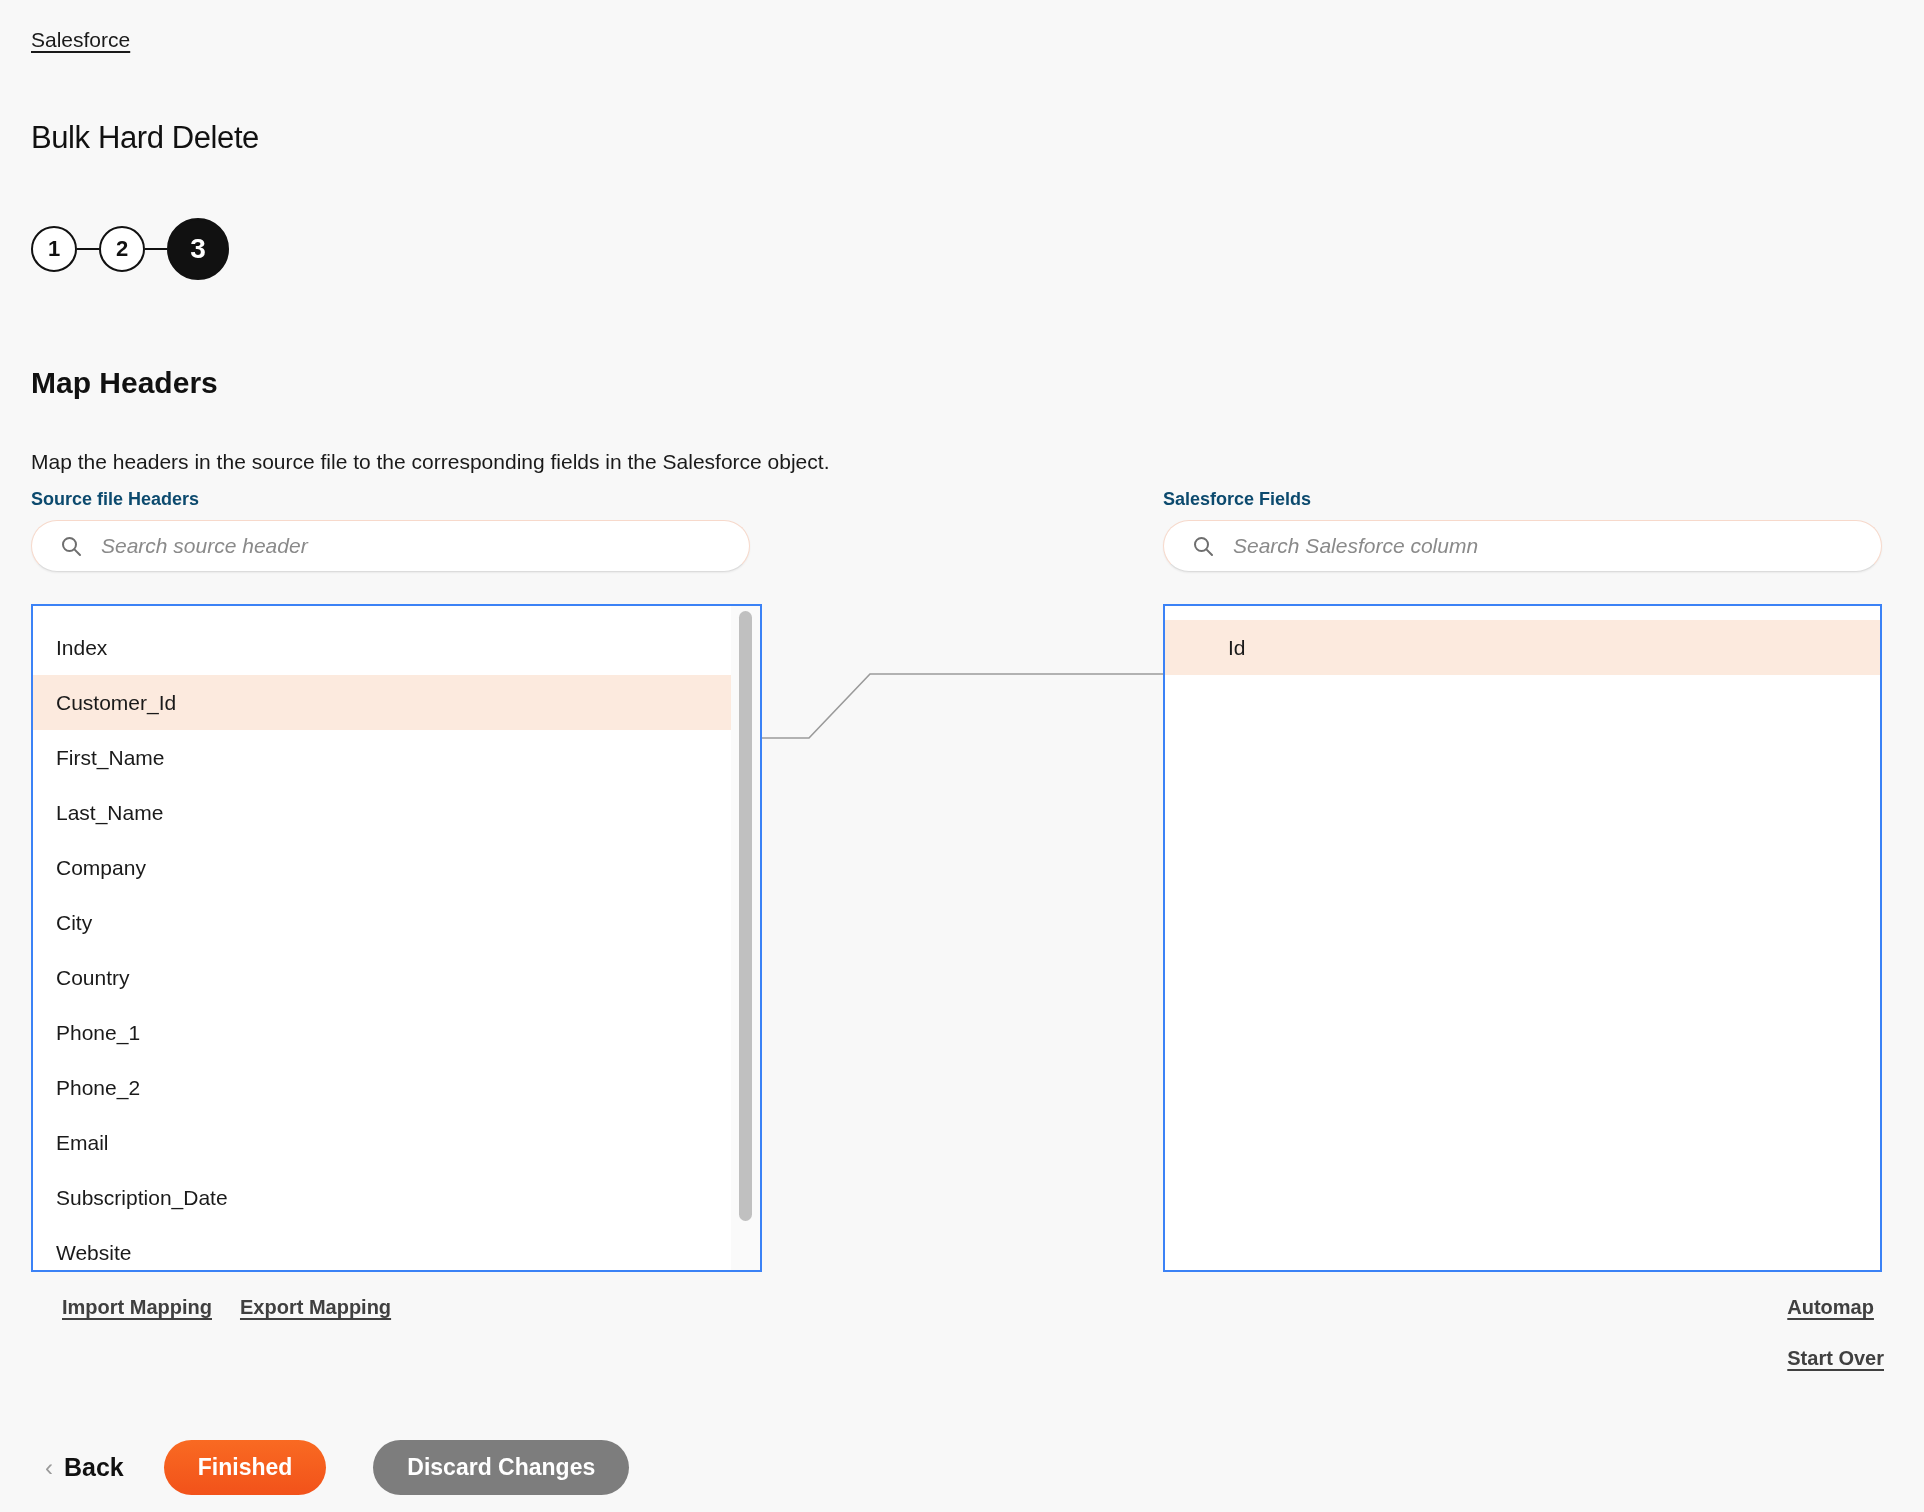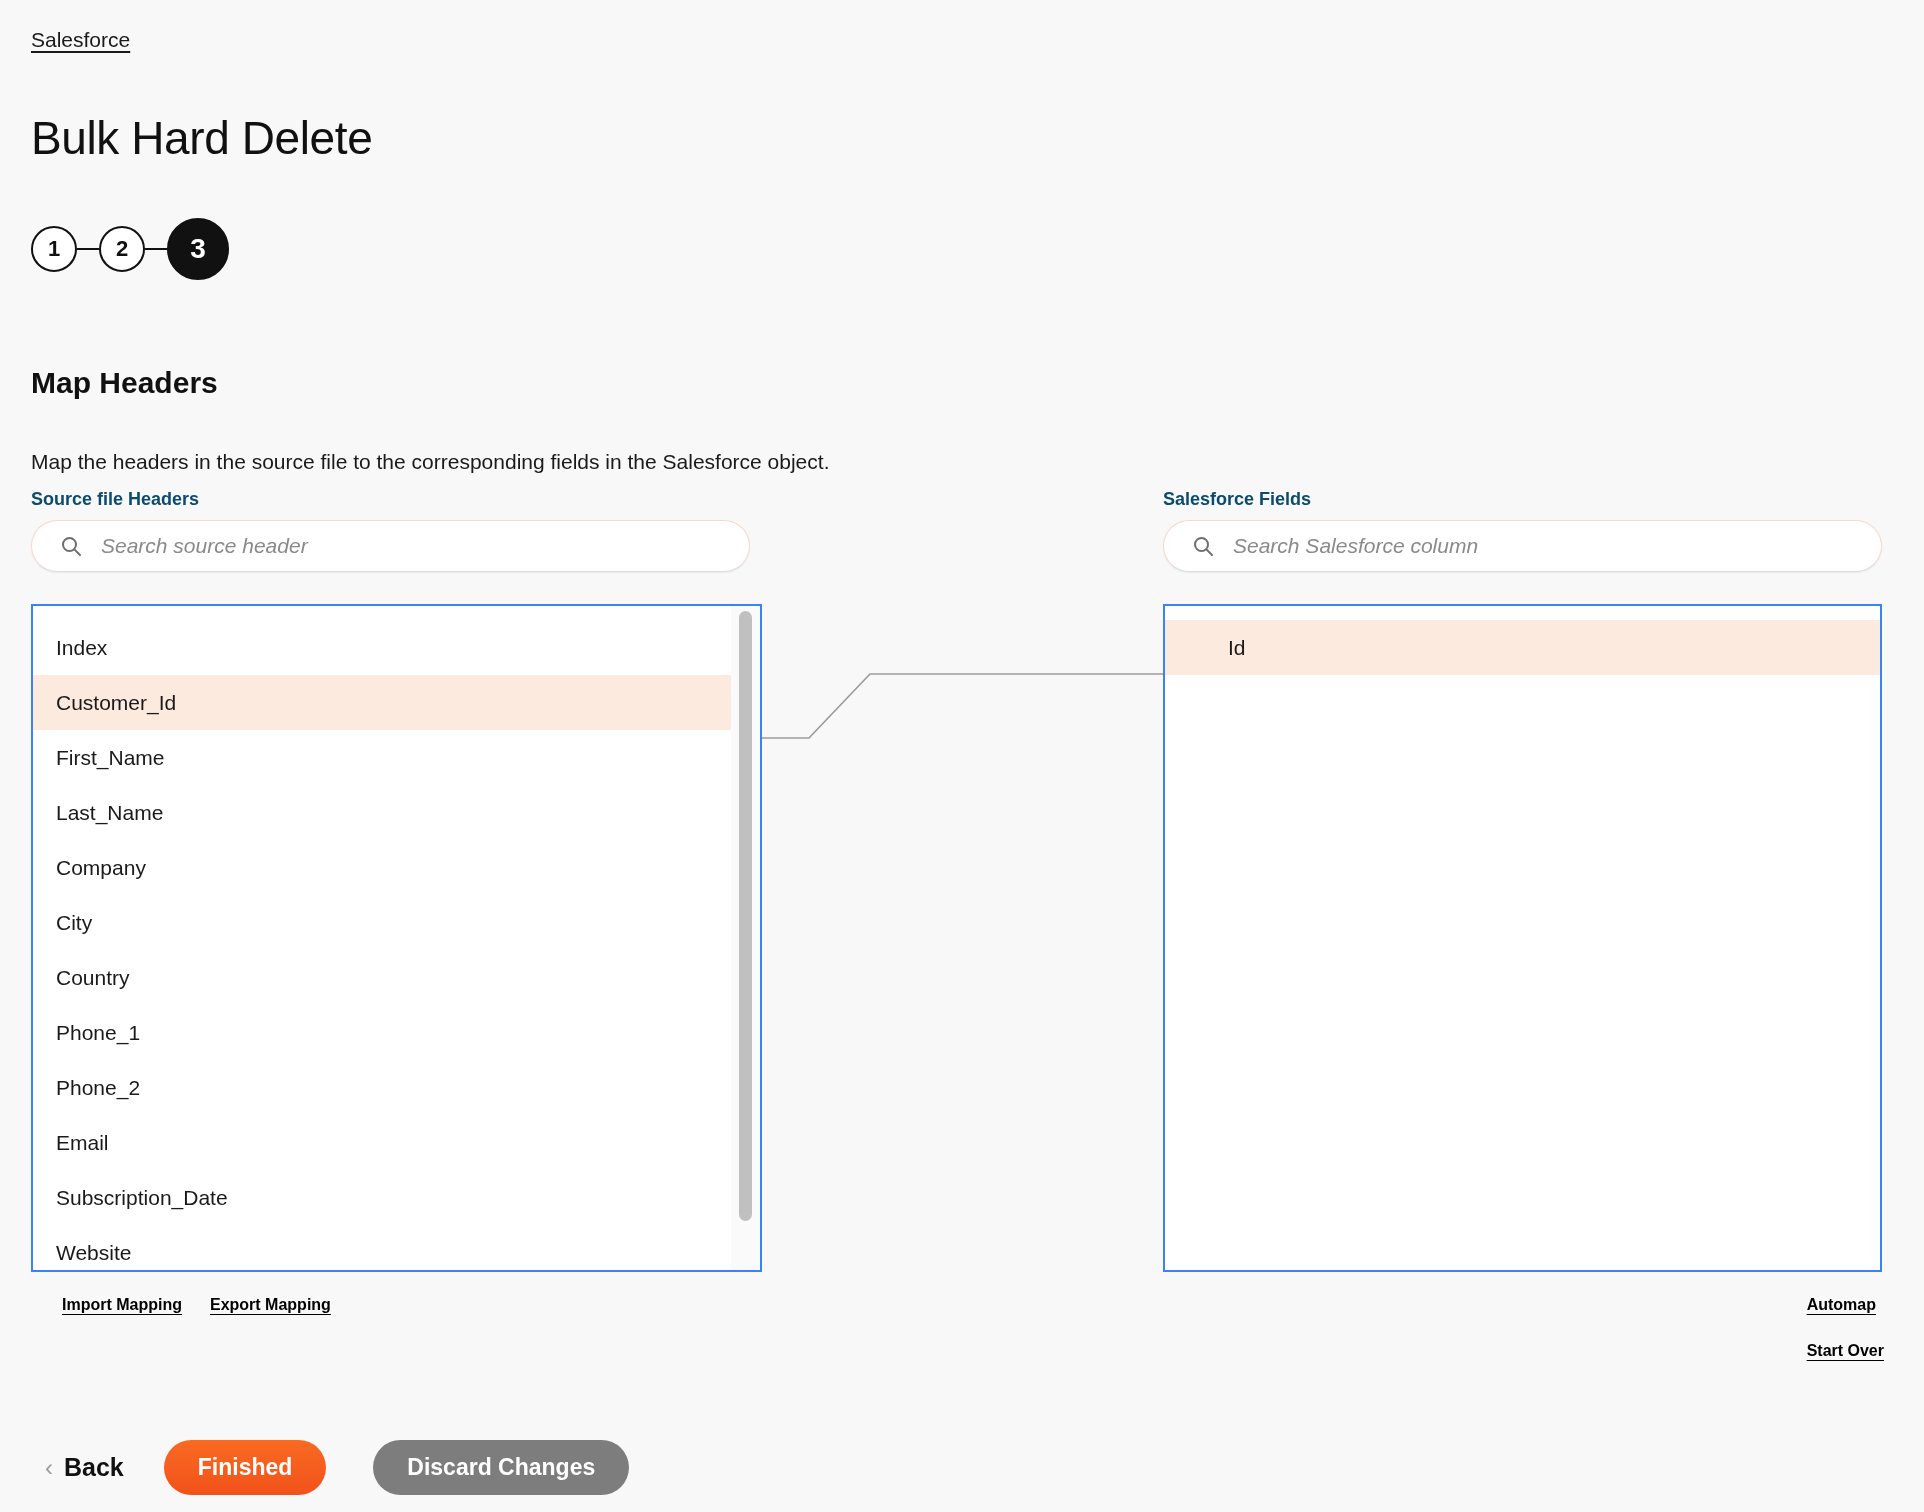--- a/index.html
+++ b/index.html
@@ -28,21 +28,21 @@
     text-decoration: underline;
     text-underline-offset: 4px;
     cursor: pointer;
   }
 
   
   .page-title {
     position: absolute;
     left: 31px;
     top: 110px;
-    font-size: 46px;
+    font-size: 31px;
     line-height: 56px;
     font-weight: 400;
     letter-spacing: -0.4px;
     color: #111;
     margin: 0;
   }
 
   
   .stepper {
     position: absolute;
@@ -230,23 +230,23 @@
   
   .link-row {
     position: absolute;
     top: 1296px;
     display: flex;
     gap: 28px;
   }
   .link-row.left  { left: 62px; }
   .link-row.right { right: 40px; flex-direction: column; }
   .map-link {
-    font-size: 16px;
-    font-weight: 700;
-    color: #000000;
+    font-size: 20px;
+    font-weight: 700;
+    color: #404040;
     text-decoration: underline;
     text-underline-offset: 4px;
     cursor: pointer;
     white-space: nowrap;
   }
 
   
   .actions {
     position: absolute;
     left: 45px;

